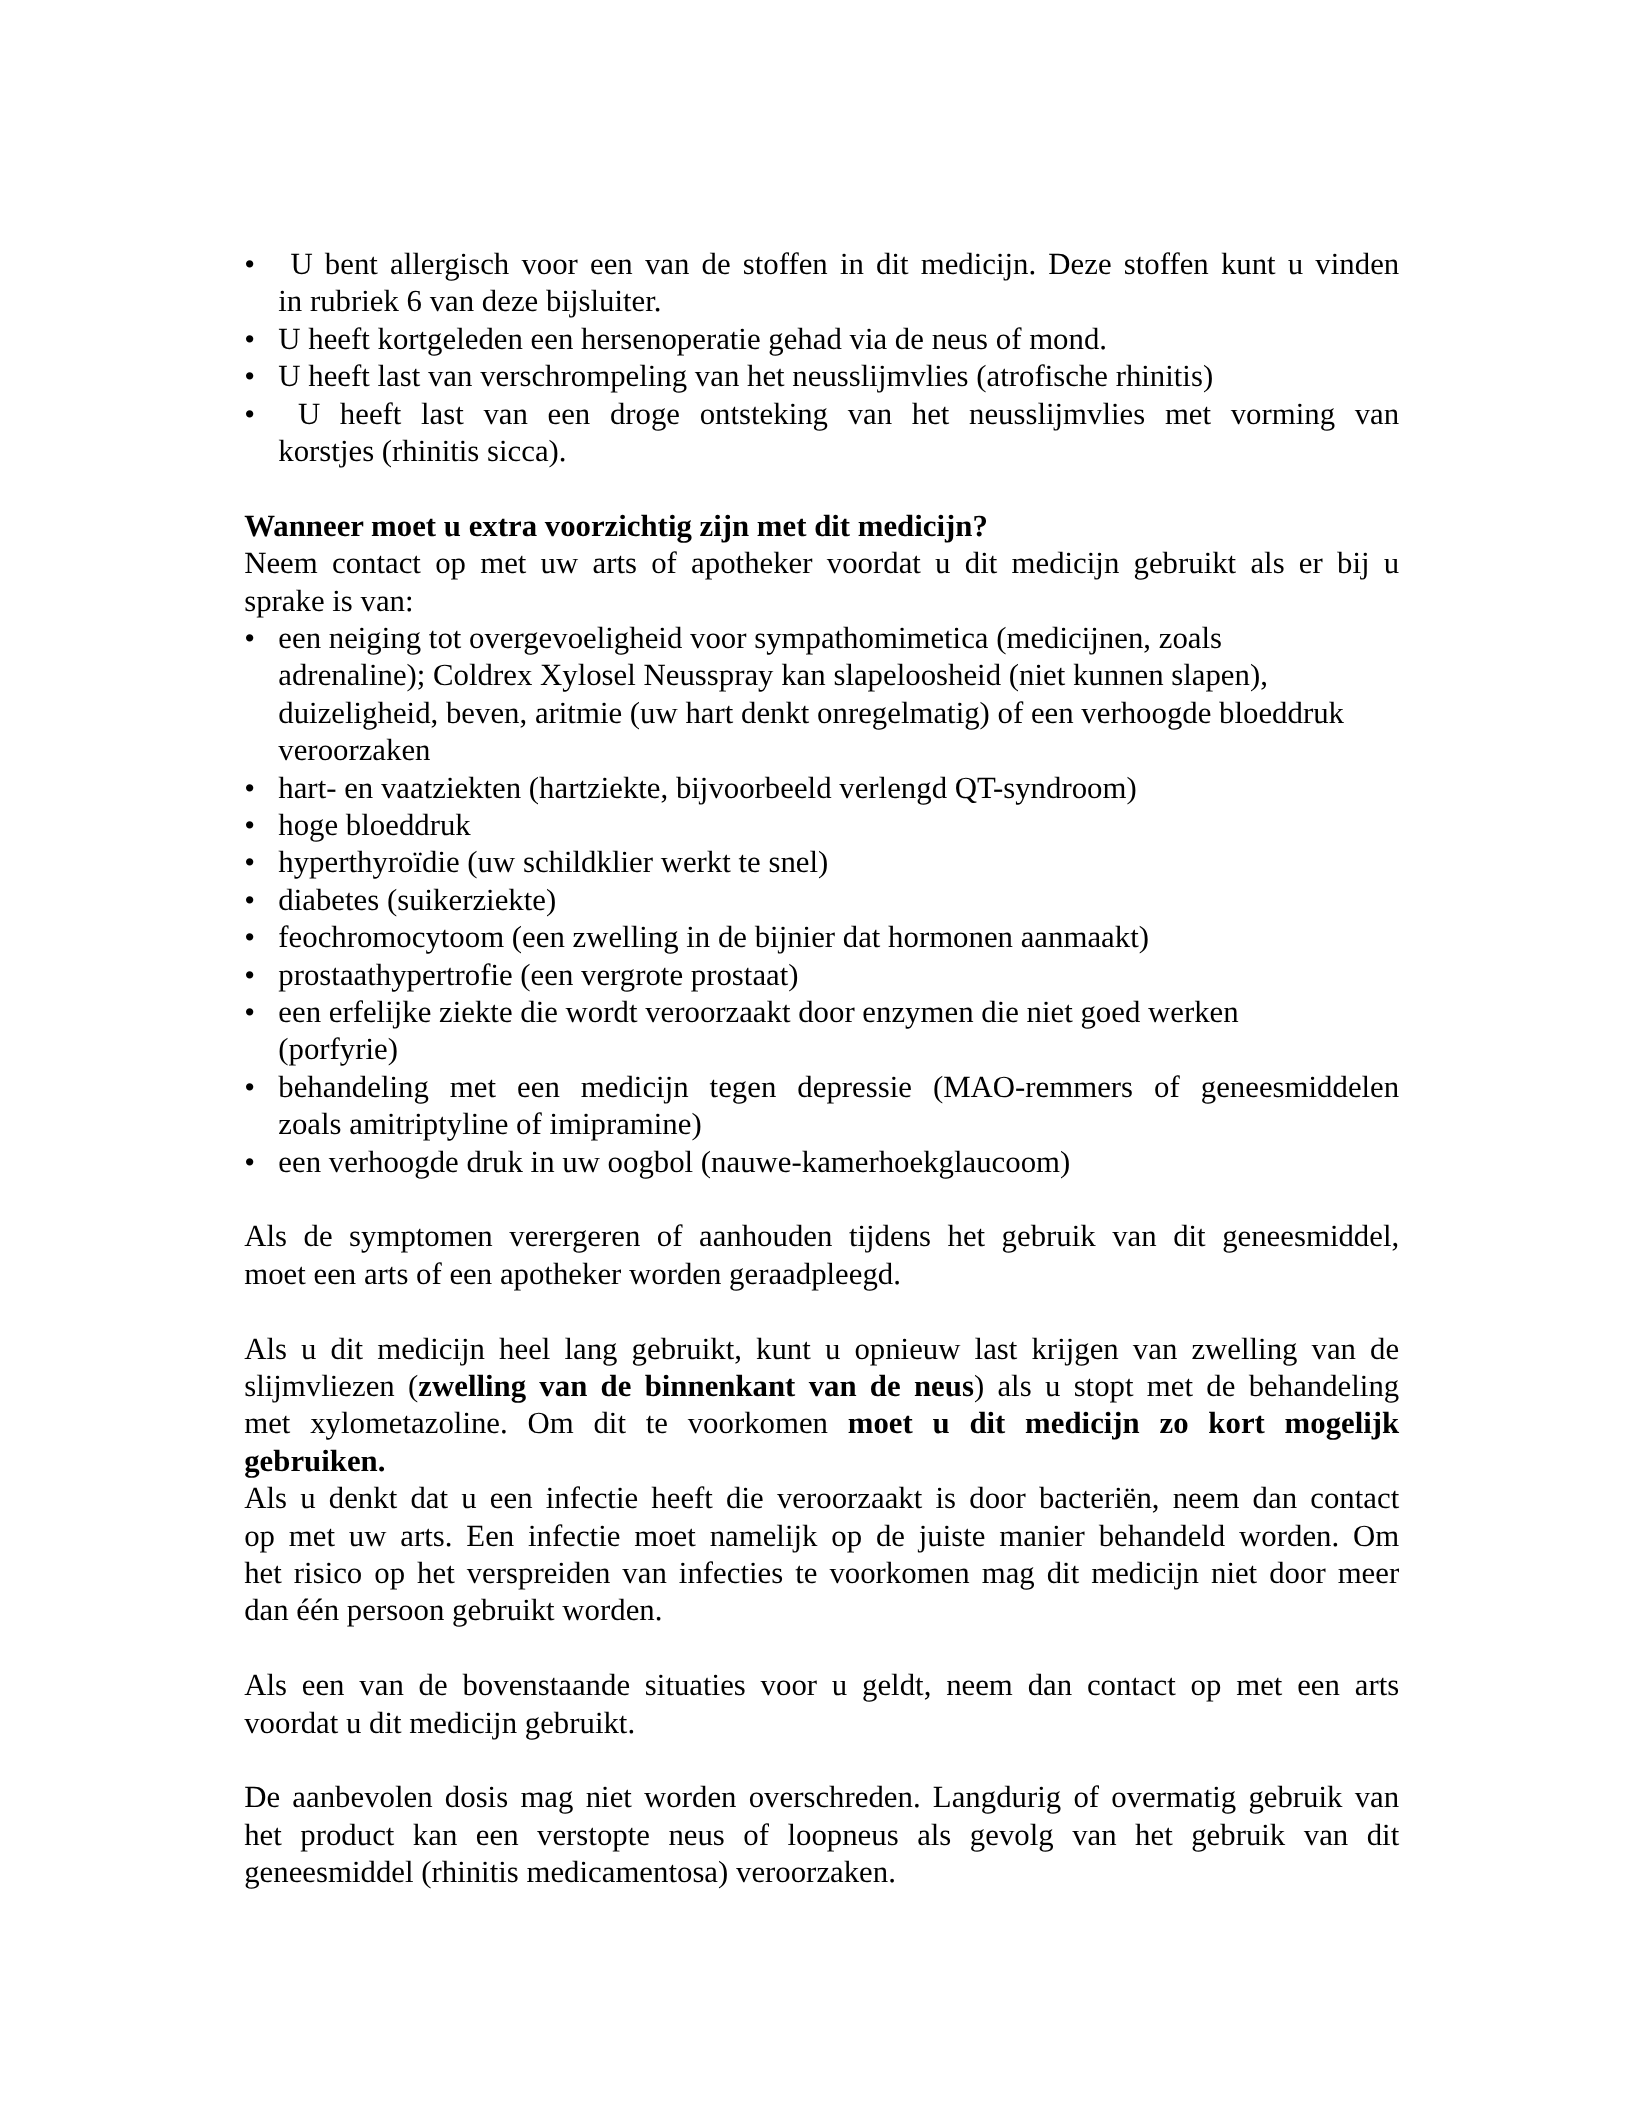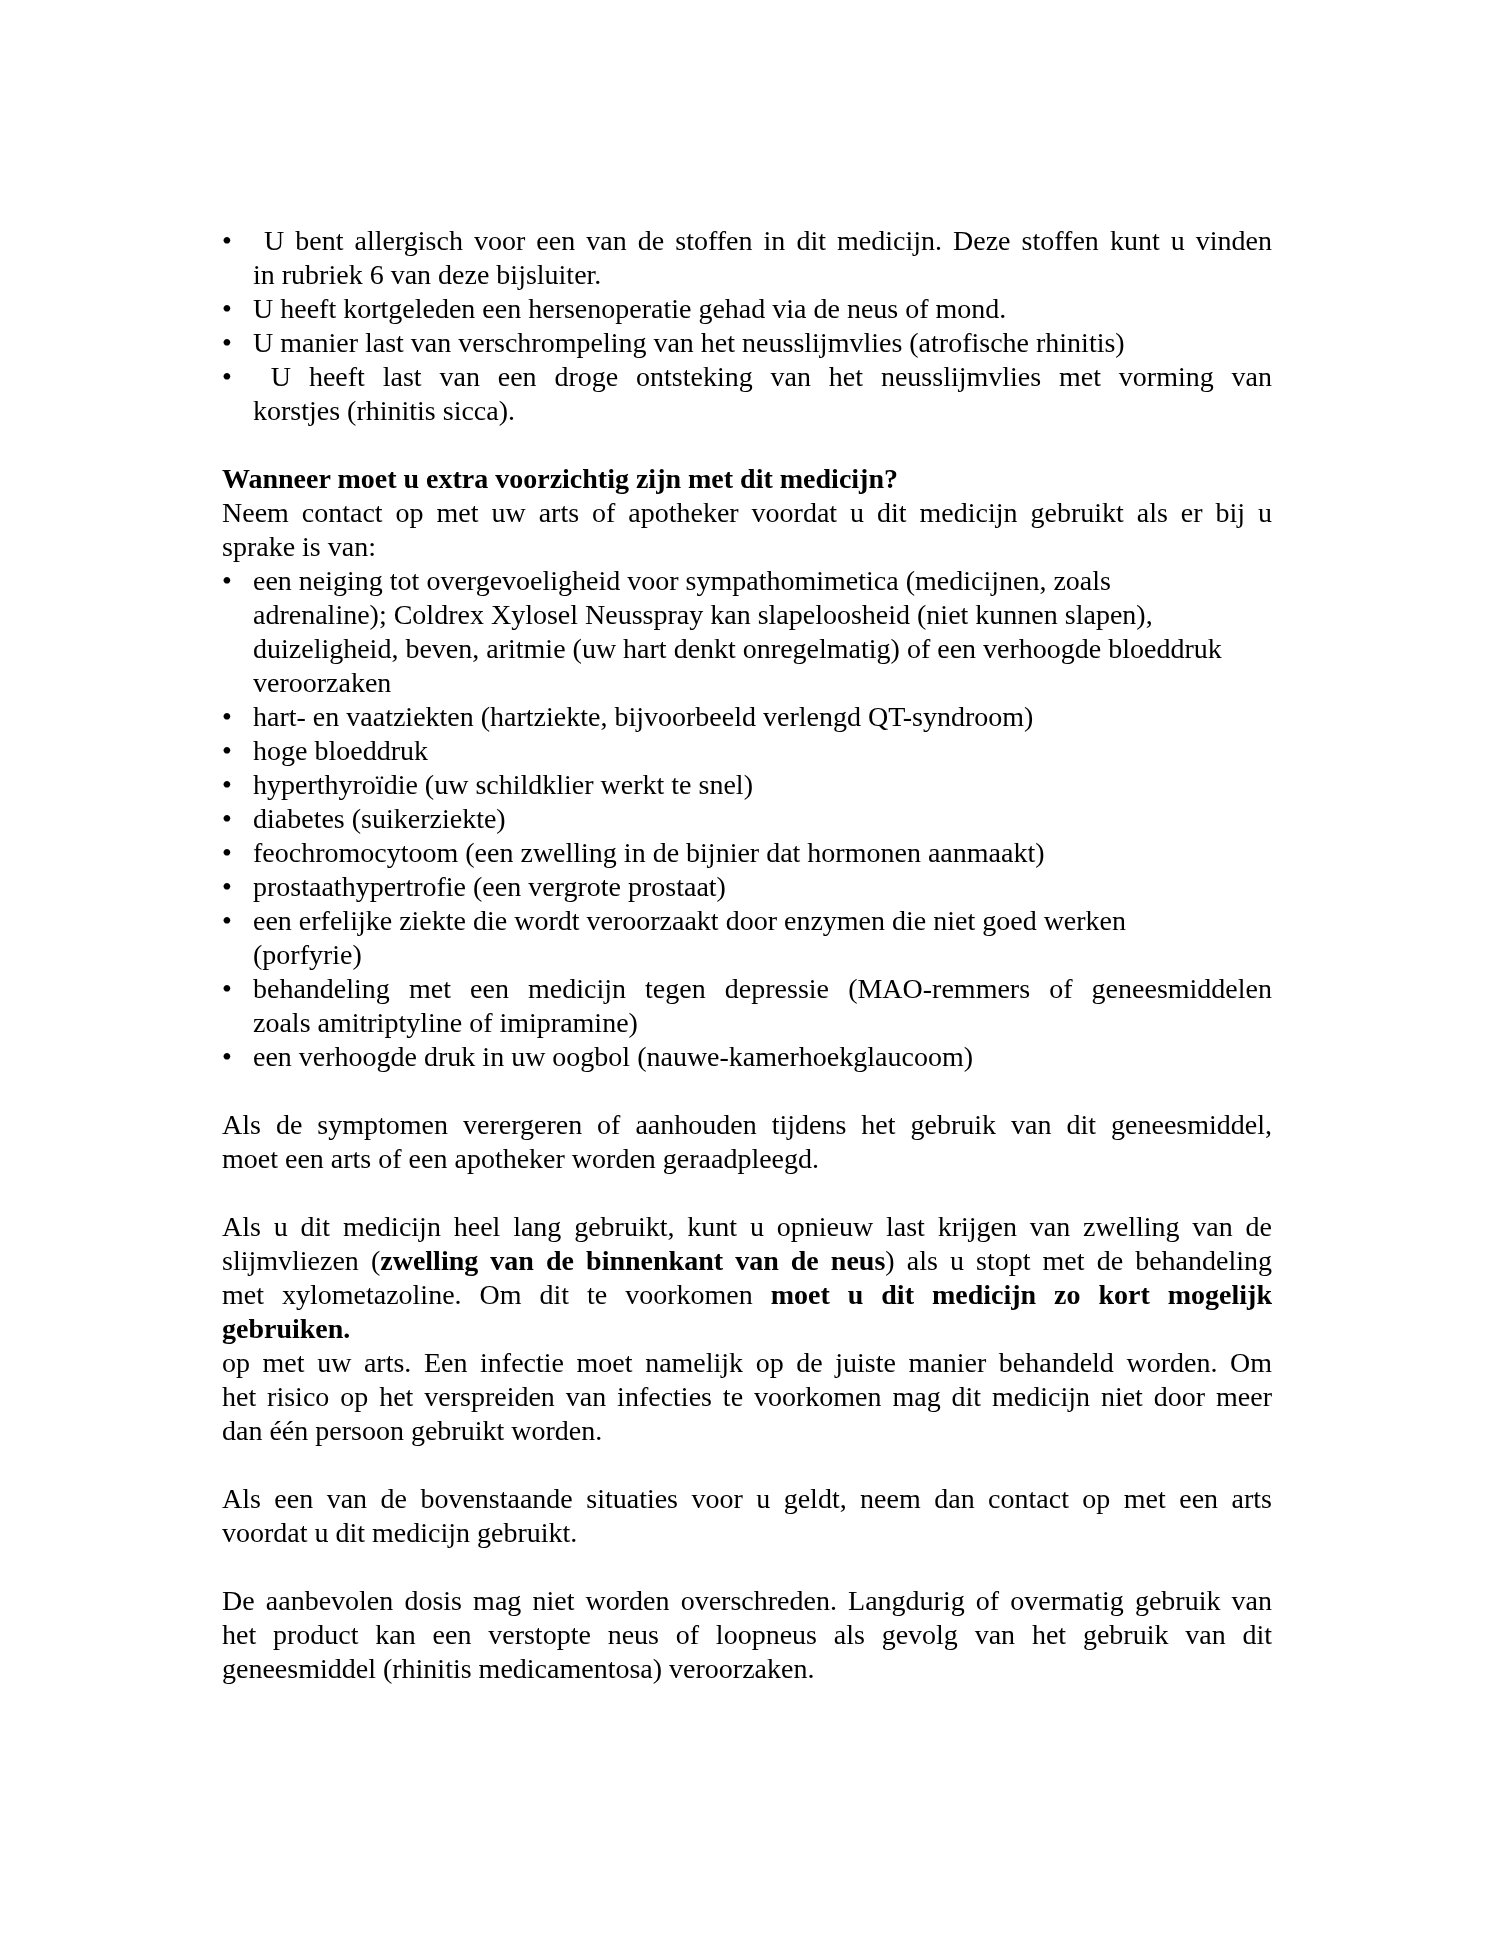--- a/index.html
+++ b/index.html
@@ -45,21 +45,21 @@
         </div>
         <div class="bitem">
           <span class="marker">•</span>
           <div class="bcontent">
             <div class="line"><span>U heeft kortgeleden een hersenoperatie gehad via de neus of mond.</span></div>
           </div>
         </div>
         <div class="bitem">
           <span class="marker">•</span>
           <div class="bcontent">
-            <div class="line"><span>U manier last van verschrompeling van het neusslijmvlies (atrofische rhinitis)</span></div>
+            <div class="line"><span>U heeft last van verschrompeling van het neusslijmvlies (atrofische rhinitis)</span></div>
           </div>
         </div>
         <div class="bitem">
           <span class="marker">•</span>
           <div class="bcontent">
             <div class="line jl"><span>&nbsp;U heeft last van een droge ontsteking van het neusslijmvlies met vorming van</span></div>
             <div class="line"><span>korstjes (rhinitis sicca).</span></div>
           </div>
         </div>
       </div>
@@ -142,20 +142,21 @@
         <div class="line"><span>moet een arts of een apotheker worden geraadpleegd.</span></div>
       </div>
       <div class="spacer"></div>
       <div class="para">
         <div class="line jl"><span>Als u dit medicijn heel lang gebruikt, kunt u opnieuw last krijgen van zwelling van de</span></div>
         <div class="line jl"><span>slijmvliezen (</span><span class="b">zwelling van de binnenkant van de neus</span><span>) als u stopt met de behandeling</span></div>
         <div class="line jl"><span>met xylometazoline. Om dit te voorkomen </span><span class="b">moet u dit medicijn zo kort mogelijk</span></div>
         <div class="line"><span class="b">gebruiken.</span></div>
       </div>
       <div class="para">
+        <div class="line jl"><span>Als u denkt dat u een infectie heeft die veroorzaakt is door bacteriën, neem dan contact</span></div>
         <div class="line jl"><span>op met uw arts. Een infectie moet namelijk op de juiste manier behandeld worden. Om</span></div>
         <div class="line jl"><span>het risico op het verspreiden van infecties te voorkomen mag dit medicijn niet door meer</span></div>
         <div class="line"><span>dan één persoon gebruikt worden.</span></div>
       </div>
       <div class="spacer"></div>
       <div class="para">
         <div class="line jl"><span>Als een van de bovenstaande situaties voor u geldt, neem dan contact op met een arts</span></div>
         <div class="line"><span>voordat u dit medicijn gebruikt.</span></div>
       </div>
       <div class="spacer"></div>

